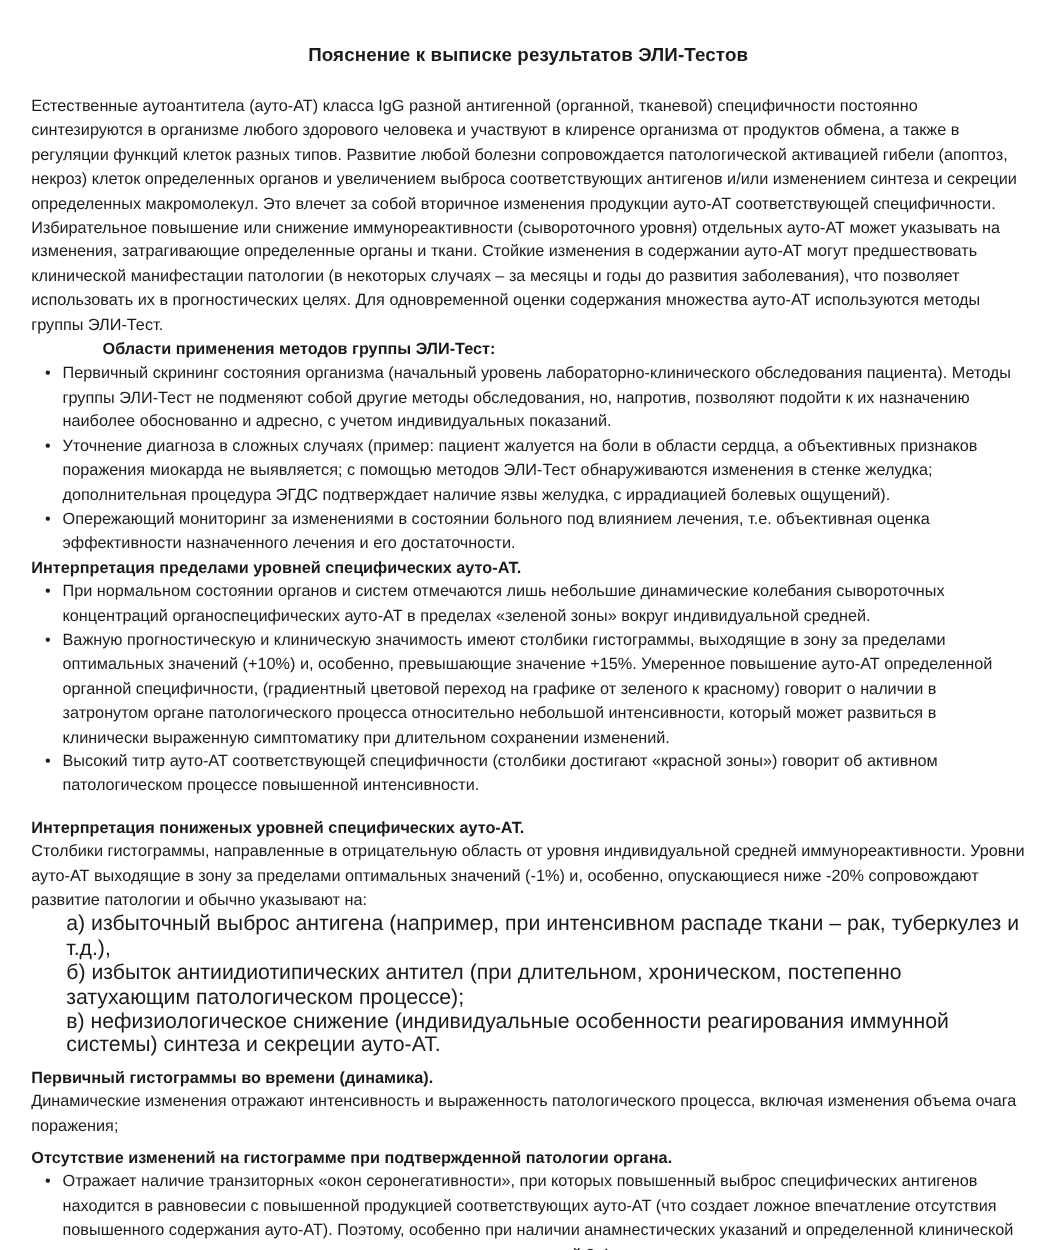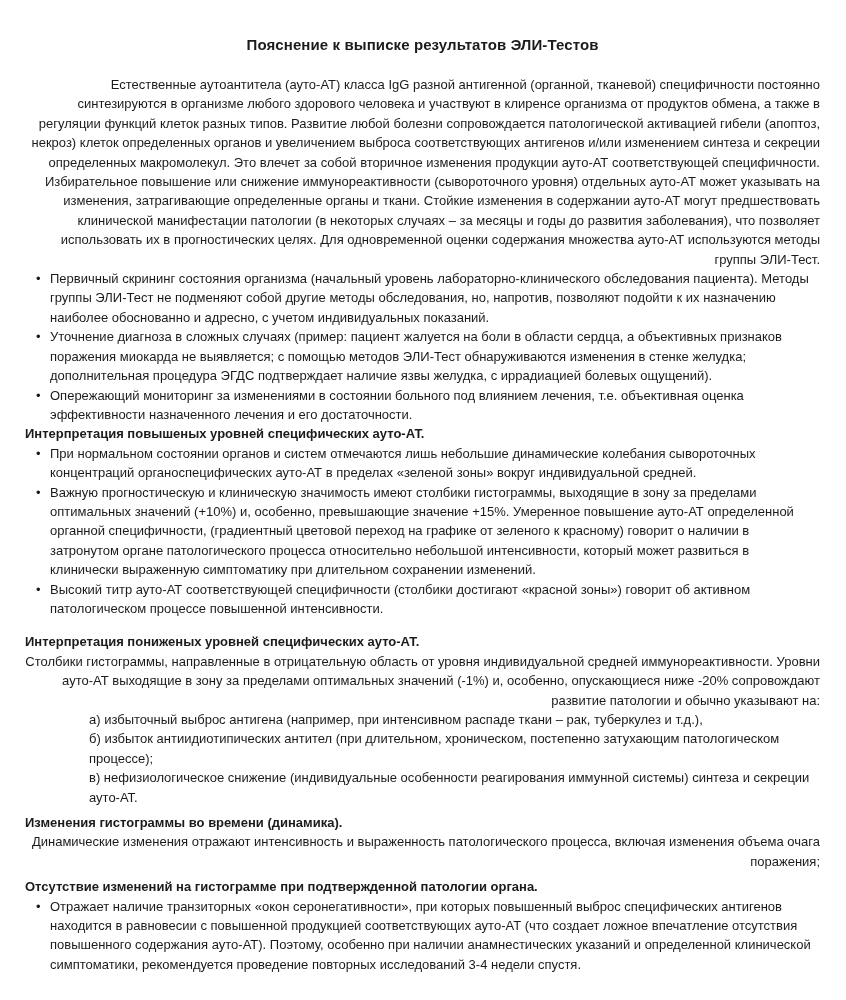--- a/index.html
+++ b/index.html
@@ -27,21 +27,21 @@
     font-size: 15px;
     font-weight: bold;
     text-align: center;
     letter-spacing: 0.1px;
   }
   .doc-title.first { margin-bottom: 22px; }
   .doc-title.second { margin-top: 16px; margin-bottom: 24px; }
   .body-text {
     font-size: 13px;
     line-height: 19.4px;
-    text-align: right;
+    text-align: left;
   }
   .section-heading {
     font-size: 13px;
     line-height: 19.4px;
     font-weight: bold;
   }
   .section-heading.indented { margin-left: 57px; }
   .section-heading.spaced-above { margin-top: 6px; }
   .section-heading.slight-above { margin-top: 14px; }
   ul.bullet-list {
@@ -54,60 +54,61 @@
     line-height: 19.4px;
   }
   ul.bullet-list li::before {
     content: "\2022";
     position: absolute;
     left: 11px;
     top: 0;
     font-size: 13px;
   }
   .sub-item {
-    margin-left: 64px;
-    font-size: 13px;
+    margin-left: 28px;
+    font-size: 17px;
     line-height: 19.4px;
   }
 </style>
 </head>
 <body>
 
 <div class="page">
 
   <h1 class="doc-title first">Пояснение к выписке результатов ЭЛИ-Тестов</h1>
 
   <p class="body-text">Естественные аутоантитела (ауто-АТ) класса IgG разной антигенной (органной, тканевой) специфичности постоянно синтезируются в организме любого здорового человека и участвуют в клиренсе организма от продуктов обмена, а также в регуляции функций клеток разных типов. Развитие любой болезни сопровождается патологической активацией гибели (апоптоз, некроз) клеток определенных органов и увеличением выброса соответствующих антигенов и/или изменением синтеза и секреции определенных макромолекул. Это влечет за собой вторичное изменения продукции ауто-АТ соответствующей специфичности. Избирательное повышение или снижение иммунореактивности (сывороточного уровня) отдельных ауто-АТ может указывать на изменения, затрагивающие определенные органы и ткани. Стойкие изменения в содержании ауто-АТ могут предшествовать клинической манифестации патологии (в некоторых случаях – за месяцы и годы до развития заболевания), что позволяет использовать их в прогностических целях. Для одновременной оценки содержания множества ауто-АТ используются методы группы ЭЛИ-Тест.</p>
 
+  <div class="section-heading indented">Области применения методов группы ЭЛИ-Тест:</div>
 
   <ul class="bullet-list">
     <li>Первичный скрининг состояния организма (начальный уровень лабораторно-клинического обследования пациента). Методы группы ЭЛИ-Тест не подменяют собой другие методы обследования, но, напротив, позволяют подойти к их назначению наиболее обоснованно и адресно, с учетом индивидуальных показаний.</li>
     <li>Уточнение диагноза в сложных случаях (пример: пациент жалуется на боли в области сердца, а объективных признаков поражения миокарда не выявляется; с помощью методов ЭЛИ-Тест обнаруживаются изменения в стенке желудка; дополнительная процедура ЭГДС подтверждает наличие язвы желудка, с иррадиацией болевых ощущений).</li>
     <li>Опережающий мониторинг за изменениями в состоянии больного под влиянием лечения, т.е. объективная оценка эффективности назначенного лечения и его достаточности.</li>
   </ul>
 
 
-  <div class="section-heading">Интерпретация повышеных уровней специфических ауто-АТ.</div>
+  <div class="section-heading">Интерпретация пределами уровней специфических ауто-АТ.</div>
 
 
   <ul class="bullet-list">
     <li>При нормальном состоянии органов и систем отмечаются лишь небольшие динамические колебания сывороточных концентраций органоспецифических ауто-АТ в пределах «зеленой зоны» вокруг индивидуальной средней.</li>
     <li>Важную прогностическую и клиническую значимость имеют столбики гистограммы, выходящие в зону за пределами оптимальных значений (+10%) и, особенно, превышающие значение +15%. Умеренное повышение ауто-АТ определенной органной специфичности, (градиентный цветовой переход на графике  от зеленого к красному) говорит о наличии в затронутом органе патологического процесса относительно небольшой интенсивности, который может развиться в клинически выраженную симптоматику при длительном сохранении изменений.</li>
     <li>Высокий титр ауто-АТ соответствующей специфичности (столбики достигают «красной зоны») говорит об активном патологическом процессе повышенной интенсивности.</li>
   </ul>
 
   <div class="section-heading slight-above">Интерпретация пониженых уровней специфических ауто-АТ.</div>
 
   <p class="body-text">Столбики гистограммы, направленные в отрицательную область от уровня индивидуальной средней иммунореактивности. Уровни ауто-АТ выходящие в зону за пределами оптимальных значений (-1%) и, особенно, опускающиеся ниже -20% сопровождают развитие патологии и обычно указывают на:</p>
 
   <div class="sub-item">а) избыточный выброс антигена (например, при интенсивном распаде ткани – рак, туберкулез и т.д.),</div>
   <div class="sub-item">б) избыток антиидиотипических антител (при длительном, хроническом, постепенно затухающим патологическом процессе);</div>
   <div class="sub-item">в) нефизиологическое снижение (индивидуальные особенности реагирования иммунной системы) синтеза и секреции ауто-АТ.</div>
 
-  <div class="section-heading spaced-above">Изменения гистограммы во времени (динамика).</div>
+  <div class="section-heading spaced-above">Первичный гистограммы во времени (динамика).</div>
 
   <p class="body-text">Динамические изменения отражают интенсивность и выраженность патологического процесса, включая изменения объема очага поражения;</p>
 
   <div class="section-heading spaced-above">Отсутствие изменений на гистограмме при подтвержденной патологии органа.</div>
 
   <ul class="bullet-list">
     <li>Отражает наличие транзиторных «окон серонегативности», при которых повышенный выброс специфических антигенов находится в равновесии с повышенной продукцией соответствующих ауто-АТ (что создает ложное впечатление отсутствия повышенного содержания ауто-АТ). Поэтому, особенно при наличии анамнестических указаний и определенной клинической симптоматики, рекомендуется проведение повторных исследований 3-4 недели спустя.</li>
 
   </ul>
 

